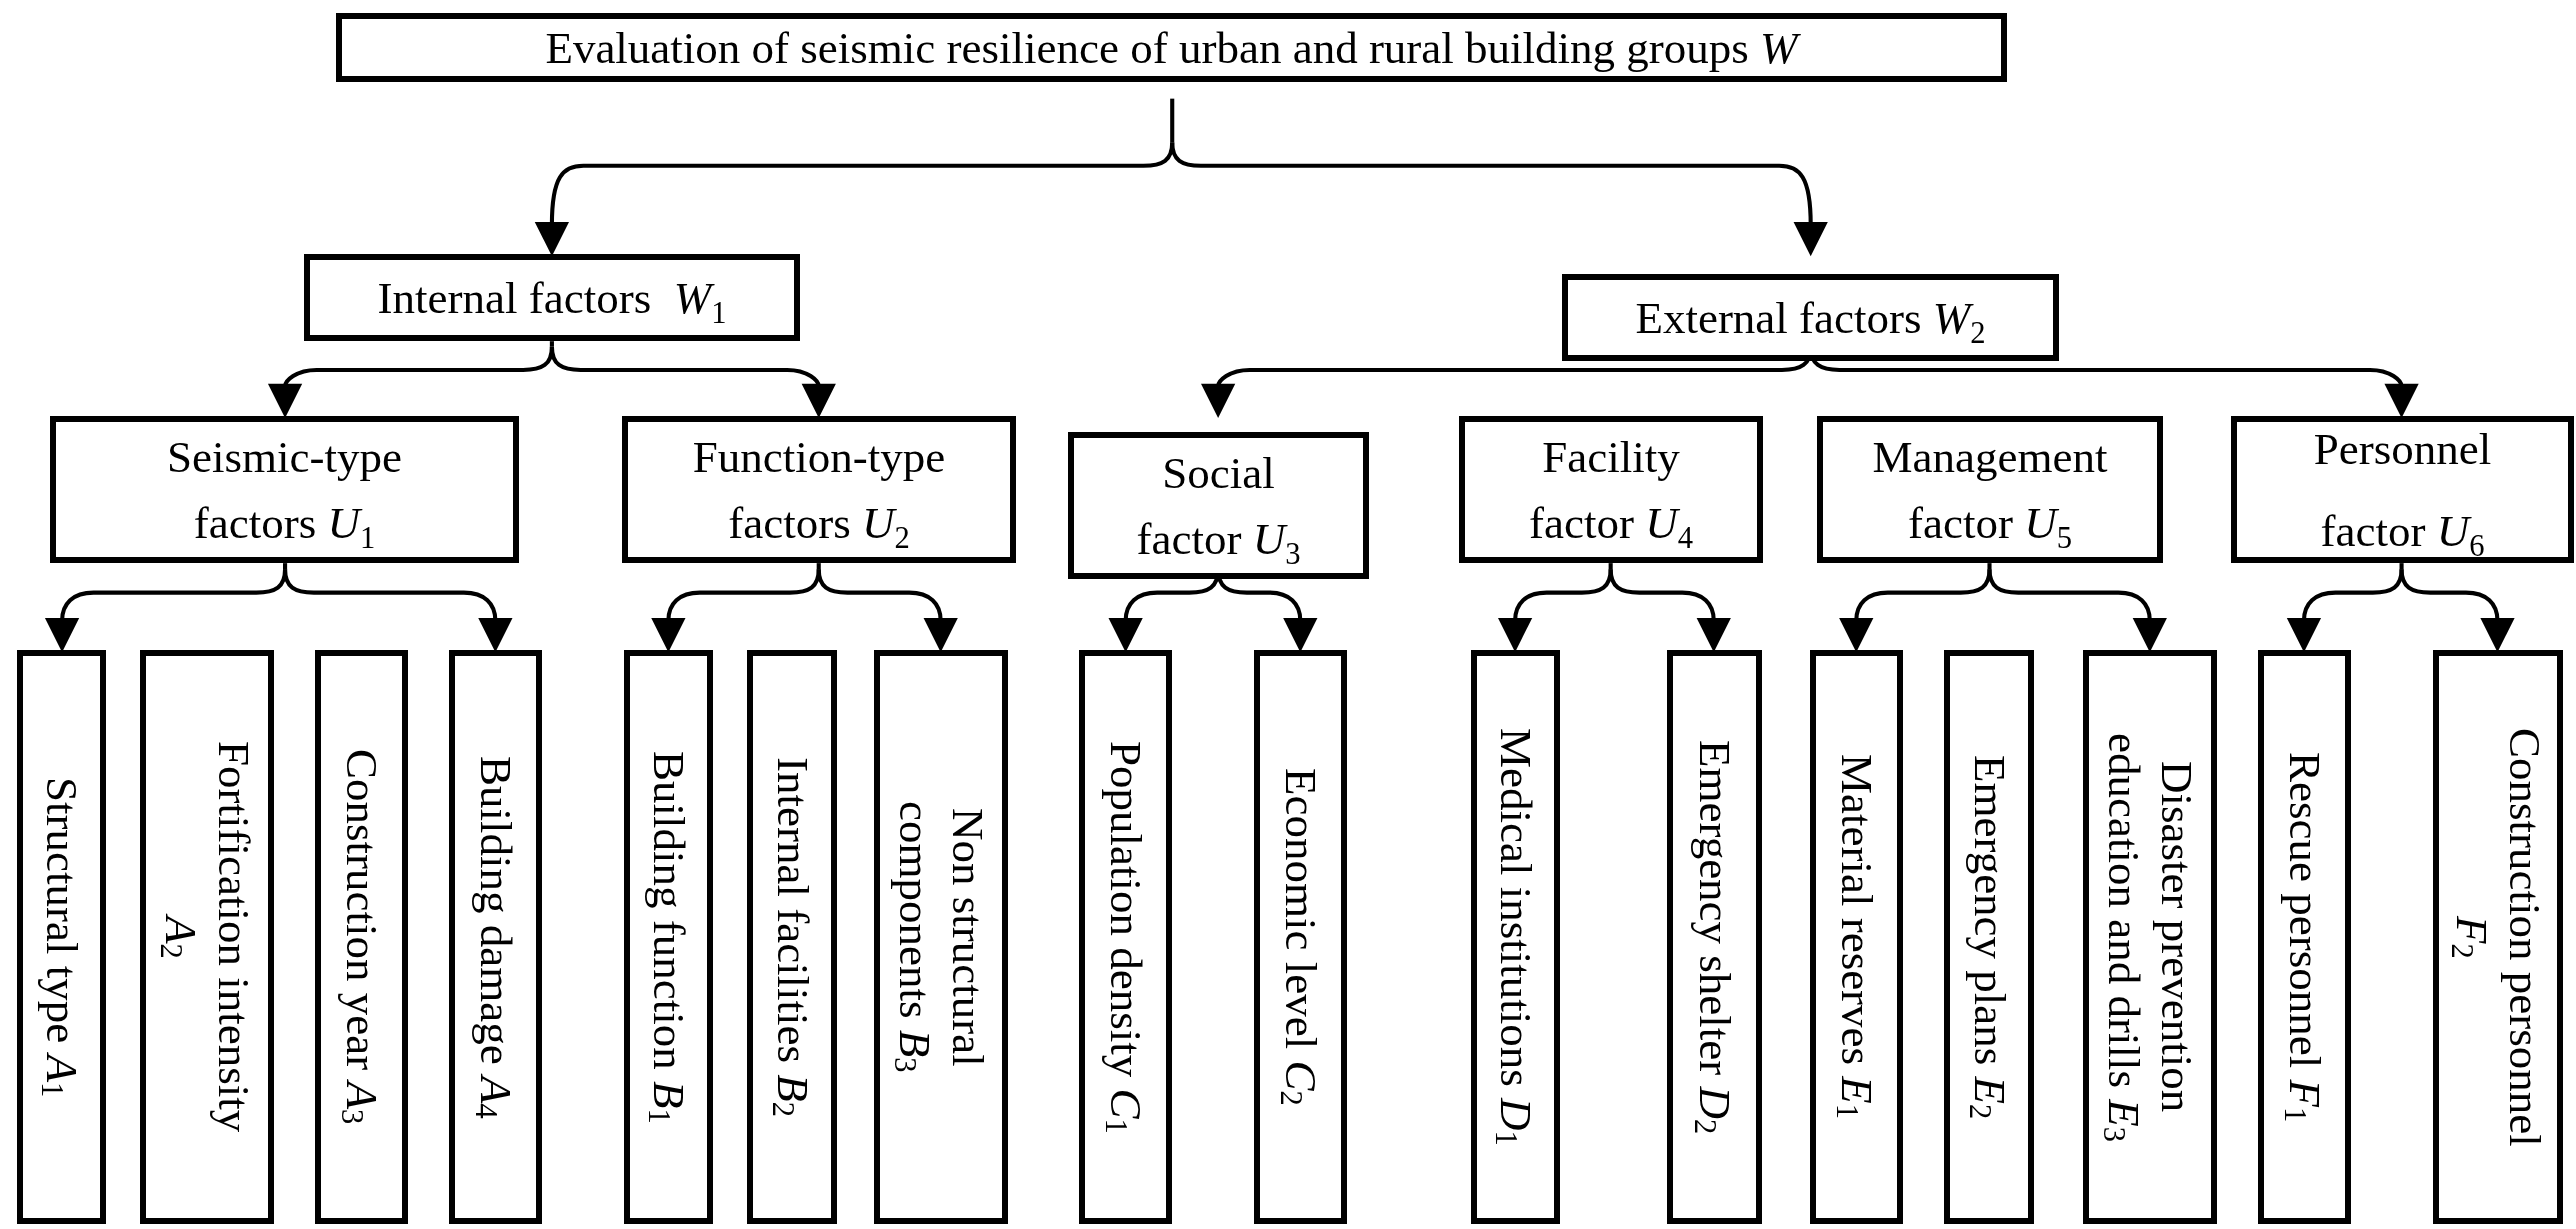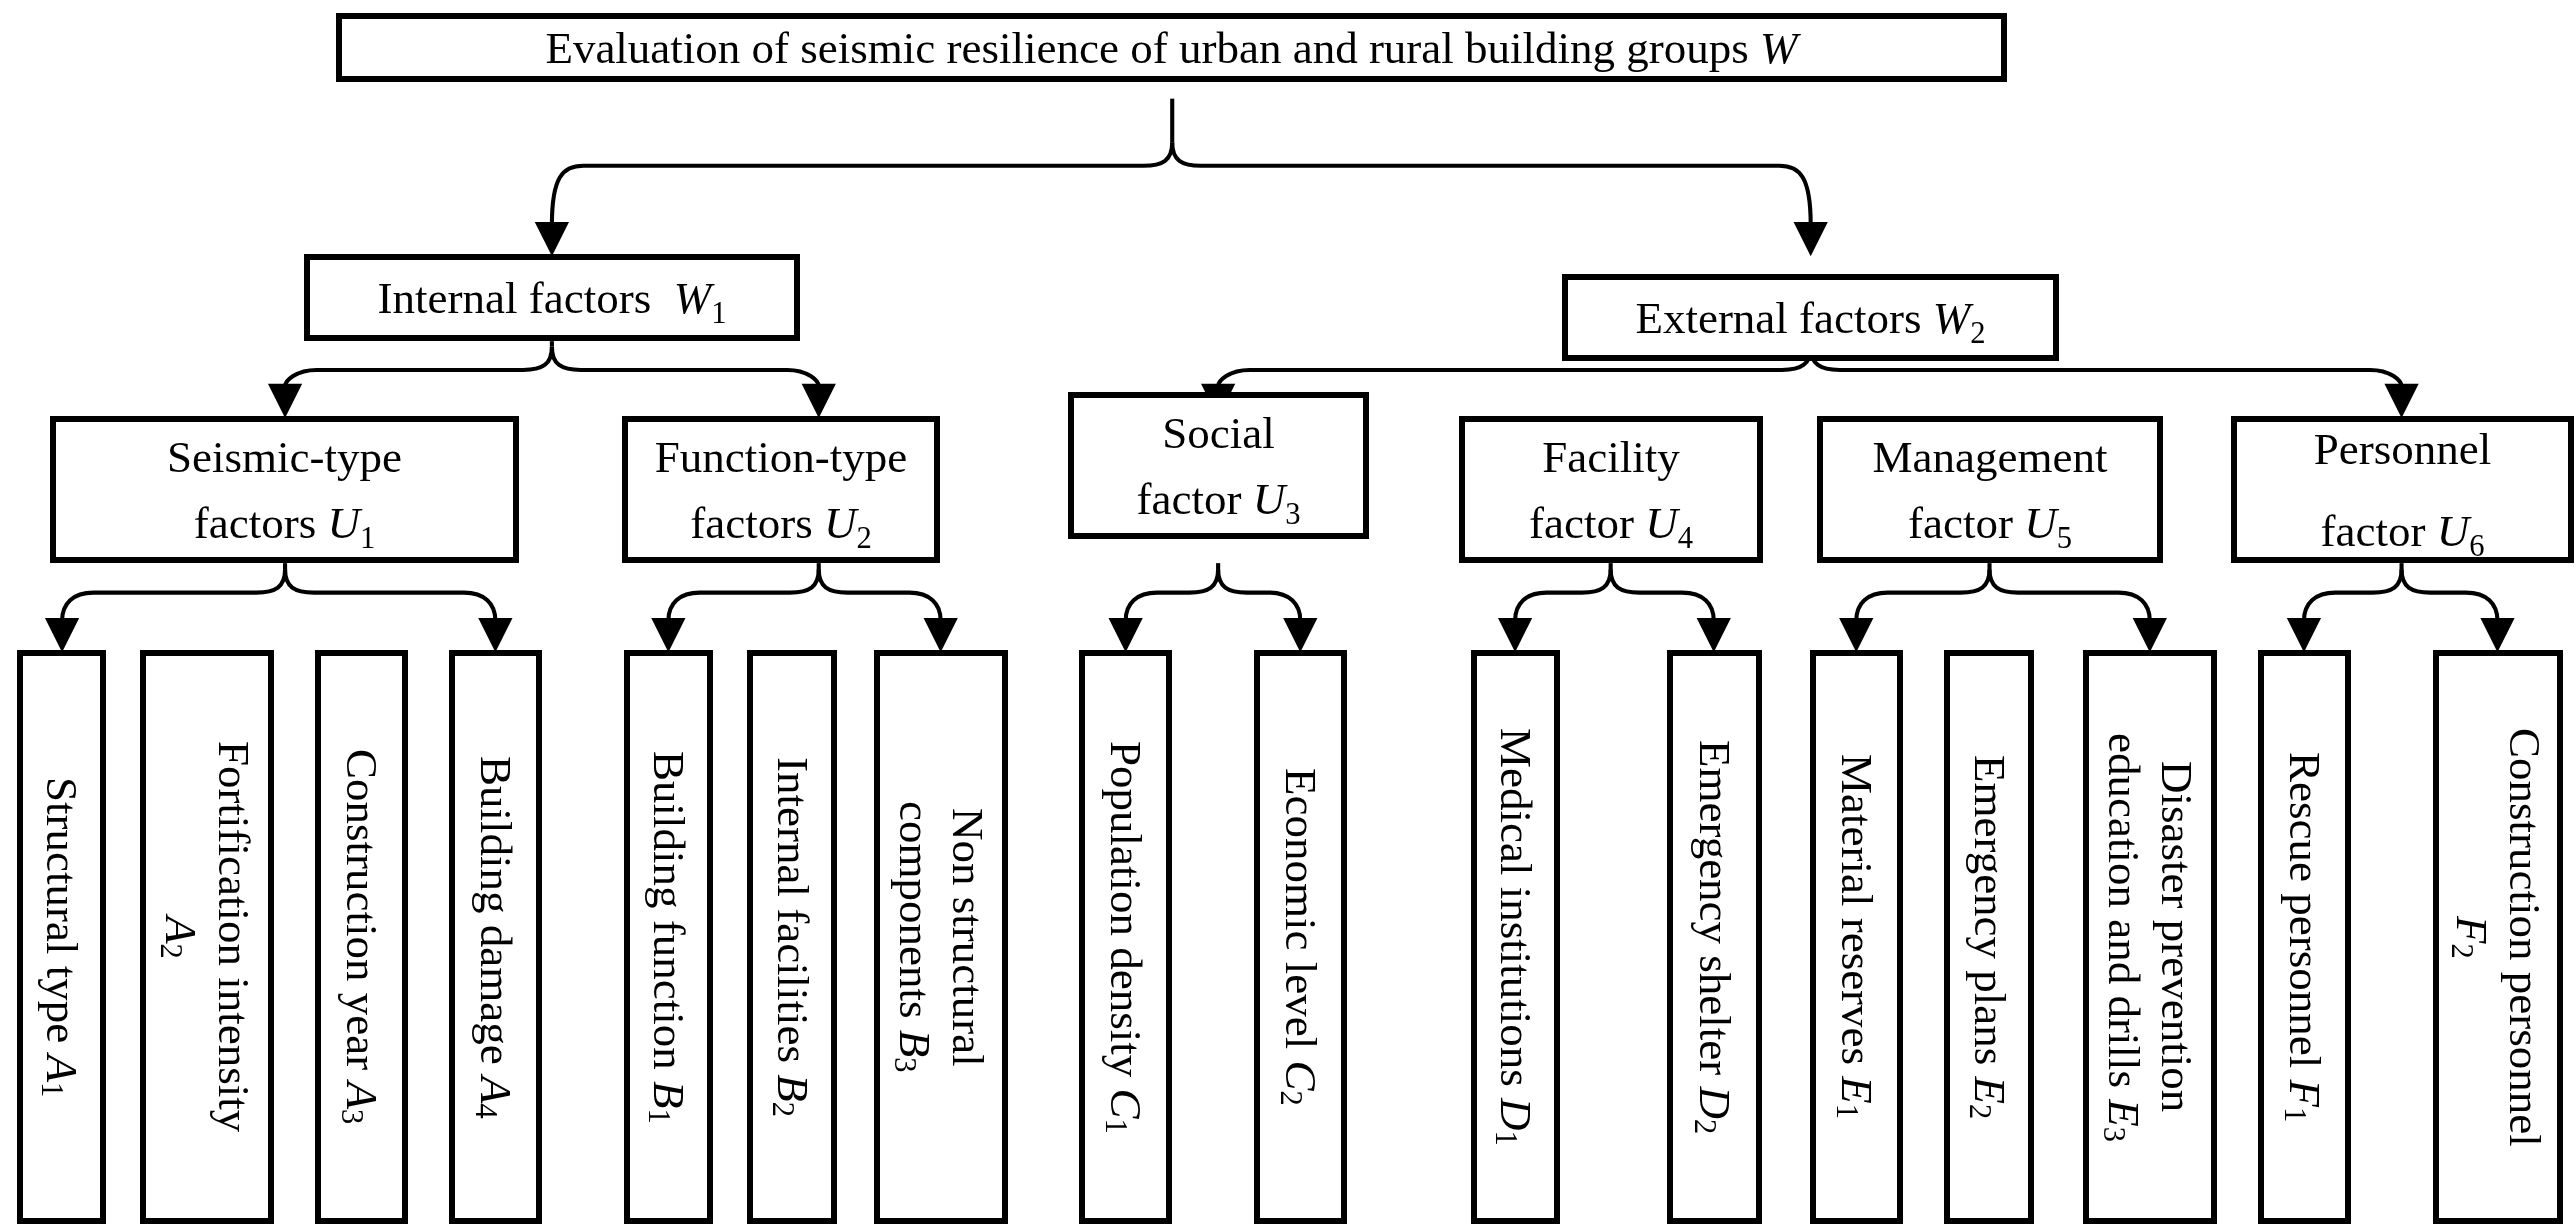--- a/index.html
+++ b/index.html
@@ -101,25 +101,25 @@
   <span><span>Internal factors</span>&nbsp; <i class="v">W</i><sub>1</sub></span>
 </div>
 <div class="box lvl2" style="left: 1562px; top: 254px; width: 497px; height: 87px; margin-top: 20px;">
   <span><span>External factors</span> <i class="v">W</i><sub>2</sub></span>
 </div>
 
 <div class="box mid" style="left: 50px; top: 416px; width: 469px; height: 147px;">
   <div class="ln"><span>Seismic-type</span></div>
   <div class="ln"><span>factors</span> <i class="v">U</i><sub>1</sub></div>
 </div>
-<div class="box mid" style="left: 622px; top: 416px; width: 318px; height: 147px;">
+<div class="box mid" style="left: 622px; top: 416px; width: 394px; height: 147px;">
   <div class="ln"><span>Function-type</span></div>
   <div class="ln"><span>factors</span> <i class="v">U</i><sub>2</sub></div>
 </div>
-<div class="box mid" style="left: 1068px; top: 392px; width: 301px; height: 147px;">
+<div class="box mid" style="left: 1068px; top: 432px; width: 301px; height: 147px;">
   <div class="ln"><span>Social</span></div>
   <div class="ln"><span>factor</span> <i class="v">U</i><sub>3</sub></div>
 </div>
 <div class="box mid" style="left: 1459px; top: 416px; width: 304px; height: 147px;">
   <div class="ln"><span>Facility</span></div>
   <div class="ln"><span>factor</span> <i class="v">U</i><sub>4</sub></div>
 </div>
 <div class="box mid" style="left: 1817px; top: 416px; width: 346px; height: 147px;">
   <div class="ln"><span>Management</span></div>
   <div class="ln"><span>factor</span> <i class="v">U</i><sub>5</sub></div>

